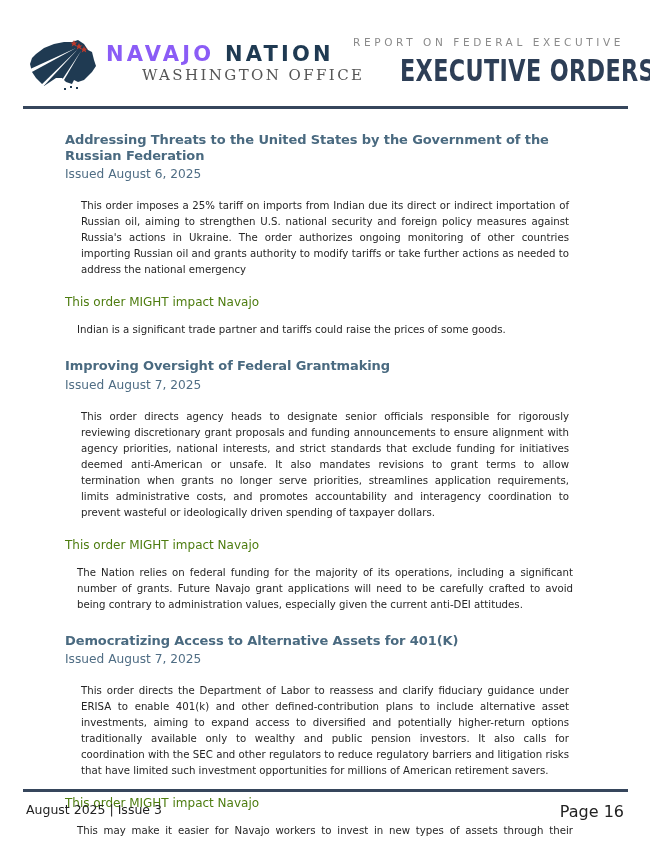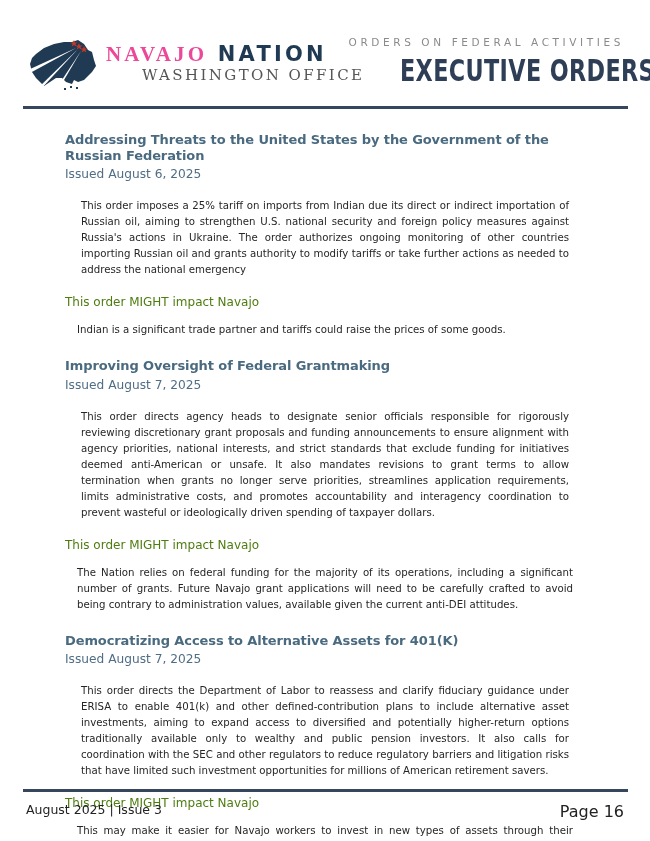--- a/index.html
+++ b/index.html
@@ -39,21 +39,21 @@
       position: absolute;
       left: 80px;
       top: 6px;
       font-family: "DejaVu Sans", sans-serif;
       font-weight: bold;
       font-size: 21px;
       letter-spacing: 3.2px;
       line-height: 24px;
       white-space: nowrap;
     }
-    .logo-text-1 .navajo { color: #ec4899; font-family: Liberation Serif, serif; }
+    .logo-text-1 .navajo { color: #8b5cf6; }
     .logo-text-1 .nation { color: #1f3a52; }
     .logo-text-2 {
       position: absolute;
       left: 81px;
       top: 30px;
       font-family: "DejaVu Serif", serif;
       font-size: 15px;
       letter-spacing: 2.4px;
       color: #555555;
       line-height: 18px;
@@ -186,42 +186,42 @@
         <polygon points="58,10 59,12.5 61.5,12.5 59.5,14 60.3,16.5 58,15 55.7,16.5 56.5,14 54.5,12.5 57,12.5"></polygon>
       </g>
     </svg>
     <div class="logo-text-1">
       <span class="navajo">NAVAJO</span>
       <span class="nation">NATION</span>
     </div>
     <div class="logo-text-2">WASHINGTON OFFICE</div>
   </div>
 
-  <div class="report-label">ORDERS ON FEDERAL ACTIVITIES</div>
+  <div class="report-label">REPORT ON FEDERAL EXECUTIVE</div>
   <div class="report-title">EXECUTIVE ORDERS</div>
 </div>
 
 <div class="rule top"></div>
 
 <div class="content">
 
   <section class="order">
     <h2 class="order-title">Addressing Threats to the United States by the Government of the Russian Federation</h2>
     <div class="order-date">Issued August 6, 2025</div>
     <p class="order-body">This order imposes a 25% tariff on imports from Indian due its direct or indirect importation of Russian oil, aiming to strengthen U.S. national security and foreign policy measures against Russia's actions in Ukraine. The order authorizes ongoing monitoring of other countries importing Russian oil and grants authority to modify tariffs or take further actions as needed to address the national emergency</p>
     <div class="impact-heading">This order MIGHT impact Navajo</div>
     <p class="impact-body">Indian is a significant trade partner and tariffs could raise the prices of some goods.</p>
   </section>
 
   <section class="order">
     <h2 class="order-title">Improving Oversight of Federal Grantmaking</h2>
     <div class="order-date">Issued August 7, 2025</div>
     <p class="order-body">This order directs agency heads to designate senior officials responsible for rigorously reviewing discretionary grant proposals and funding announcements to ensure alignment with agency priorities, national interests, and strict standards that exclude funding for initiatives deemed anti-American or unsafe. It also mandates revisions to grant terms to allow termination when grants no longer serve priorities, streamlines application requirements, limits administrative costs, and promotes accountability and interagency coordination to prevent wasteful or ideologically driven spending of taxpayer dollars.</p>
     <div class="impact-heading">This order MIGHT impact Navajo</div>
-    <p class="impact-body">The Nation relies on federal funding for the majority of its operations, including a significant number of grants. Future Navajo grant applications will need to be carefully crafted to avoid being contrary to administration values, available given the current anti-DEI attitudes.</p>
+    <p class="impact-body">The Nation relies on federal funding for the majority of its operations, including a significant number of grants. Future Navajo grant applications will need to be carefully crafted to avoid being contrary to administration values, especially given the current anti-DEI attitudes.</p>
   </section>
 
   <section class="order">
     <h2 class="order-title">Democratizing Access to Alternative Assets for 401(K)</h2>
     <div class="order-date">Issued August 7, 2025</div>
     <p class="order-body">This order directs the Department of Labor to reassess and clarify fiduciary guidance under ERISA to enable 401(k) and other defined-contribution plans to include alternative asset investments, aiming to expand access to diversified and potentially higher-return options traditionally available only to wealthy and public pension investors. It also calls for coordination with the SEC and other regulators to reduce regulatory barriers and litigation risks that have limited such investment opportunities for millions of American retirement savers.</p>
     <div class="impact-heading">This order MIGHT impact Navajo</div>
     <p class="impact-body">This may make it easier for Navajo workers to invest in new types of assets through their retirement accounts. This may have implications for the Nation's benefits programs for its employees.</p>
   </section>
 

